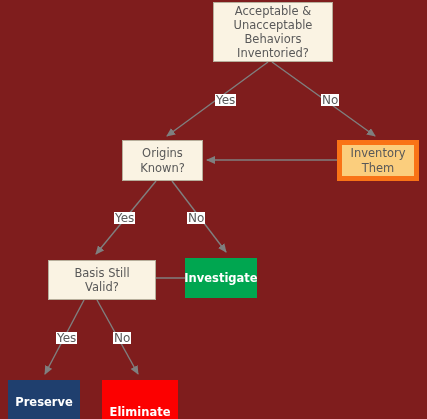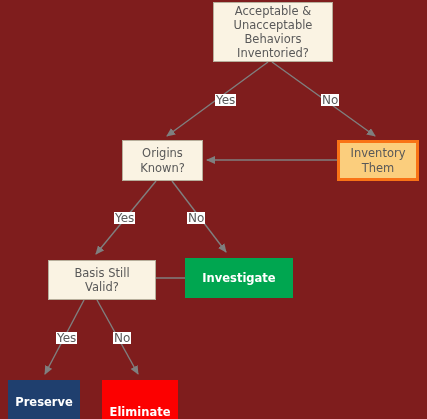--- a/index.html
+++ b/index.html
@@ -41,21 +41,21 @@
     padding: 0 3px;
   }
   .node-decision {
     background: #faf3e3;
     border: 1px solid #b7ae9b;
     color: #595959;
     font-size: 11.5px;
   }
   .node-process-orange {
     background: #fbce7d;
-    border: 3px solid #f97316;
+    border: 5px solid #f97316;
     color: #595959;
     font-size: 11.5px;
   }
   .node-terminal {
     color: #ffffff;
     font-size: 11.5px;
     font-weight: bold;
     border: 0;
   }
   .node-green  { background: #00a650; }
@@ -107,21 +107,21 @@
 Known?</span>
       </div>
       <div class="node node-process-orange" style="left: 337px; top: 140px; width: 82px; height: 41px;">
         <span class="node-label">Inventory
 Them</span>
       </div>
       <div class="node node-decision" style="left: 48px; top: 260px; width: 108px; height: 40px;">
         <span class="node-label">Basis Still
 Valid?</span>
       </div>
-      <div class="node node-terminal node-green" style="left: 185px; top: 258px; width: 108px; height: 40px;">
+      <div class="node node-terminal node-green" style="left: 185px; top: 258px; width: 72px; height: 40px;">
         <span class="node-label">Investigate</span>
       </div>
       <div class="node node-terminal node-navy" style="left: 8px; top: 380px; width: 72px; height: 44px;">
         <span class="node-label">Preserve</span>
       </div>
       <div class="node node-terminal node-red" style="left: 102px; top: 380px; width: 76px; height: 39px; align-items: flex-end;">
         <span class="node-label">Eliminate</span>
       </div>
     </div>
   <div id="label-layer">

